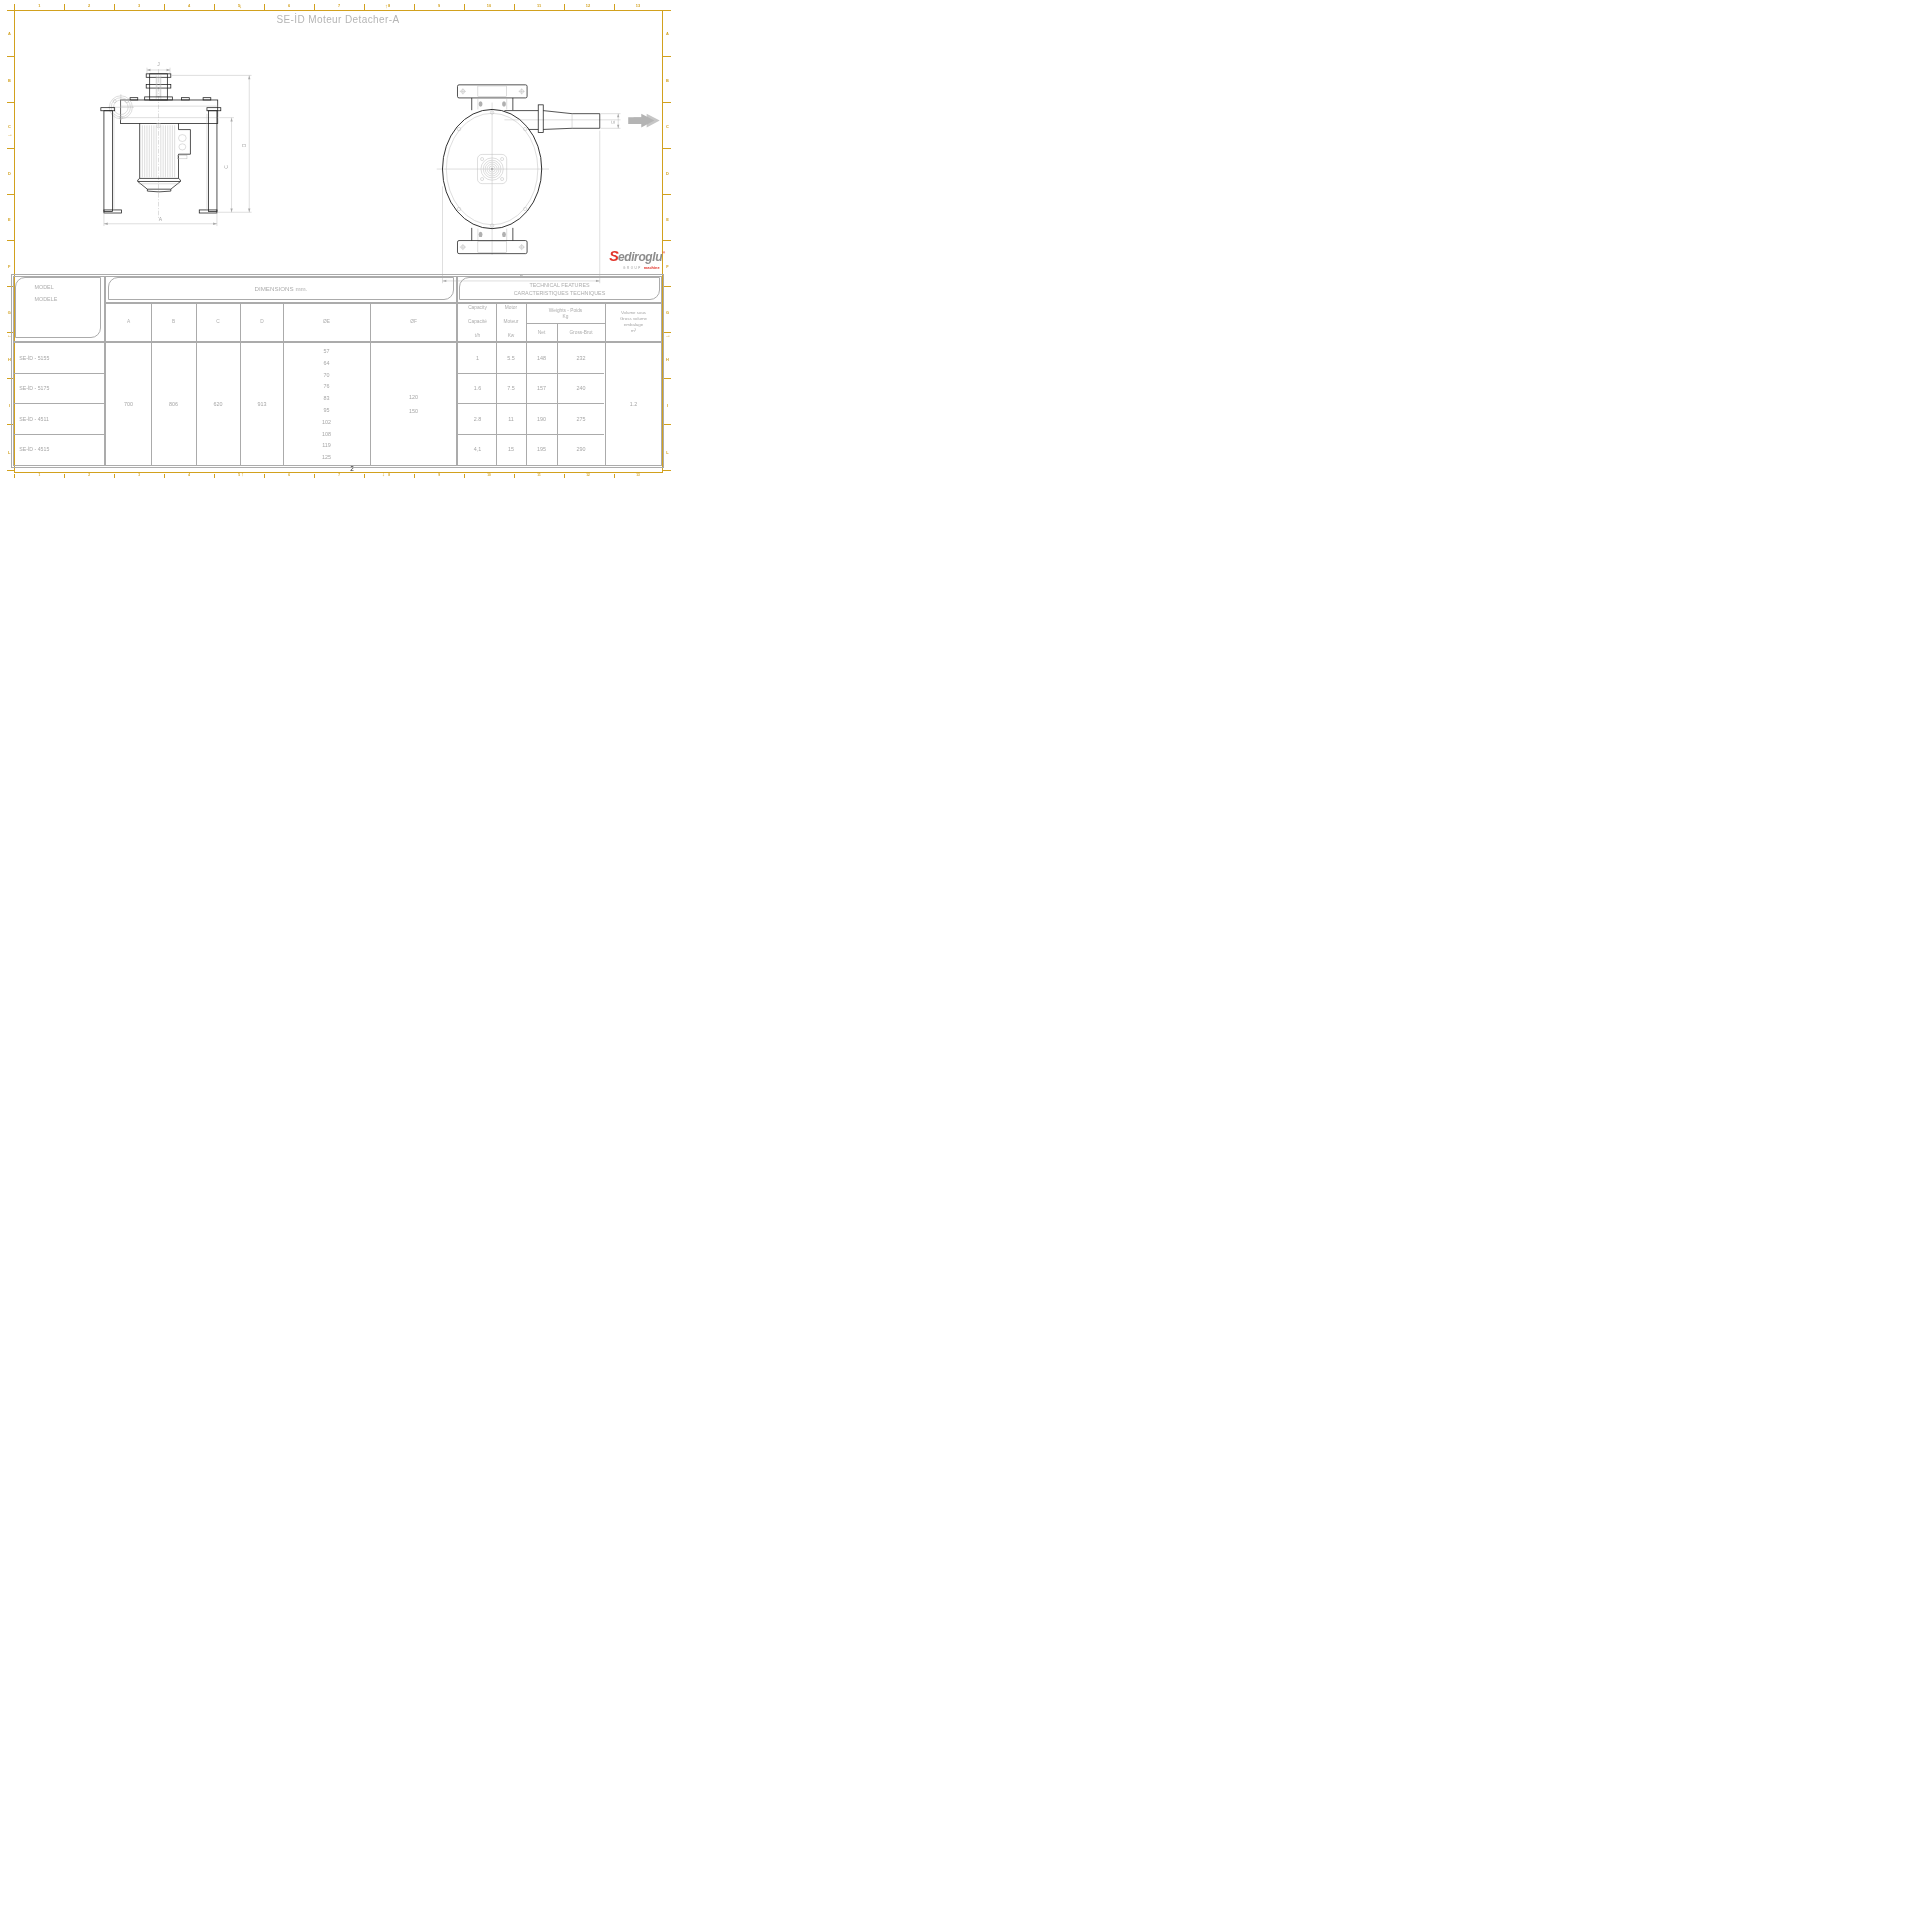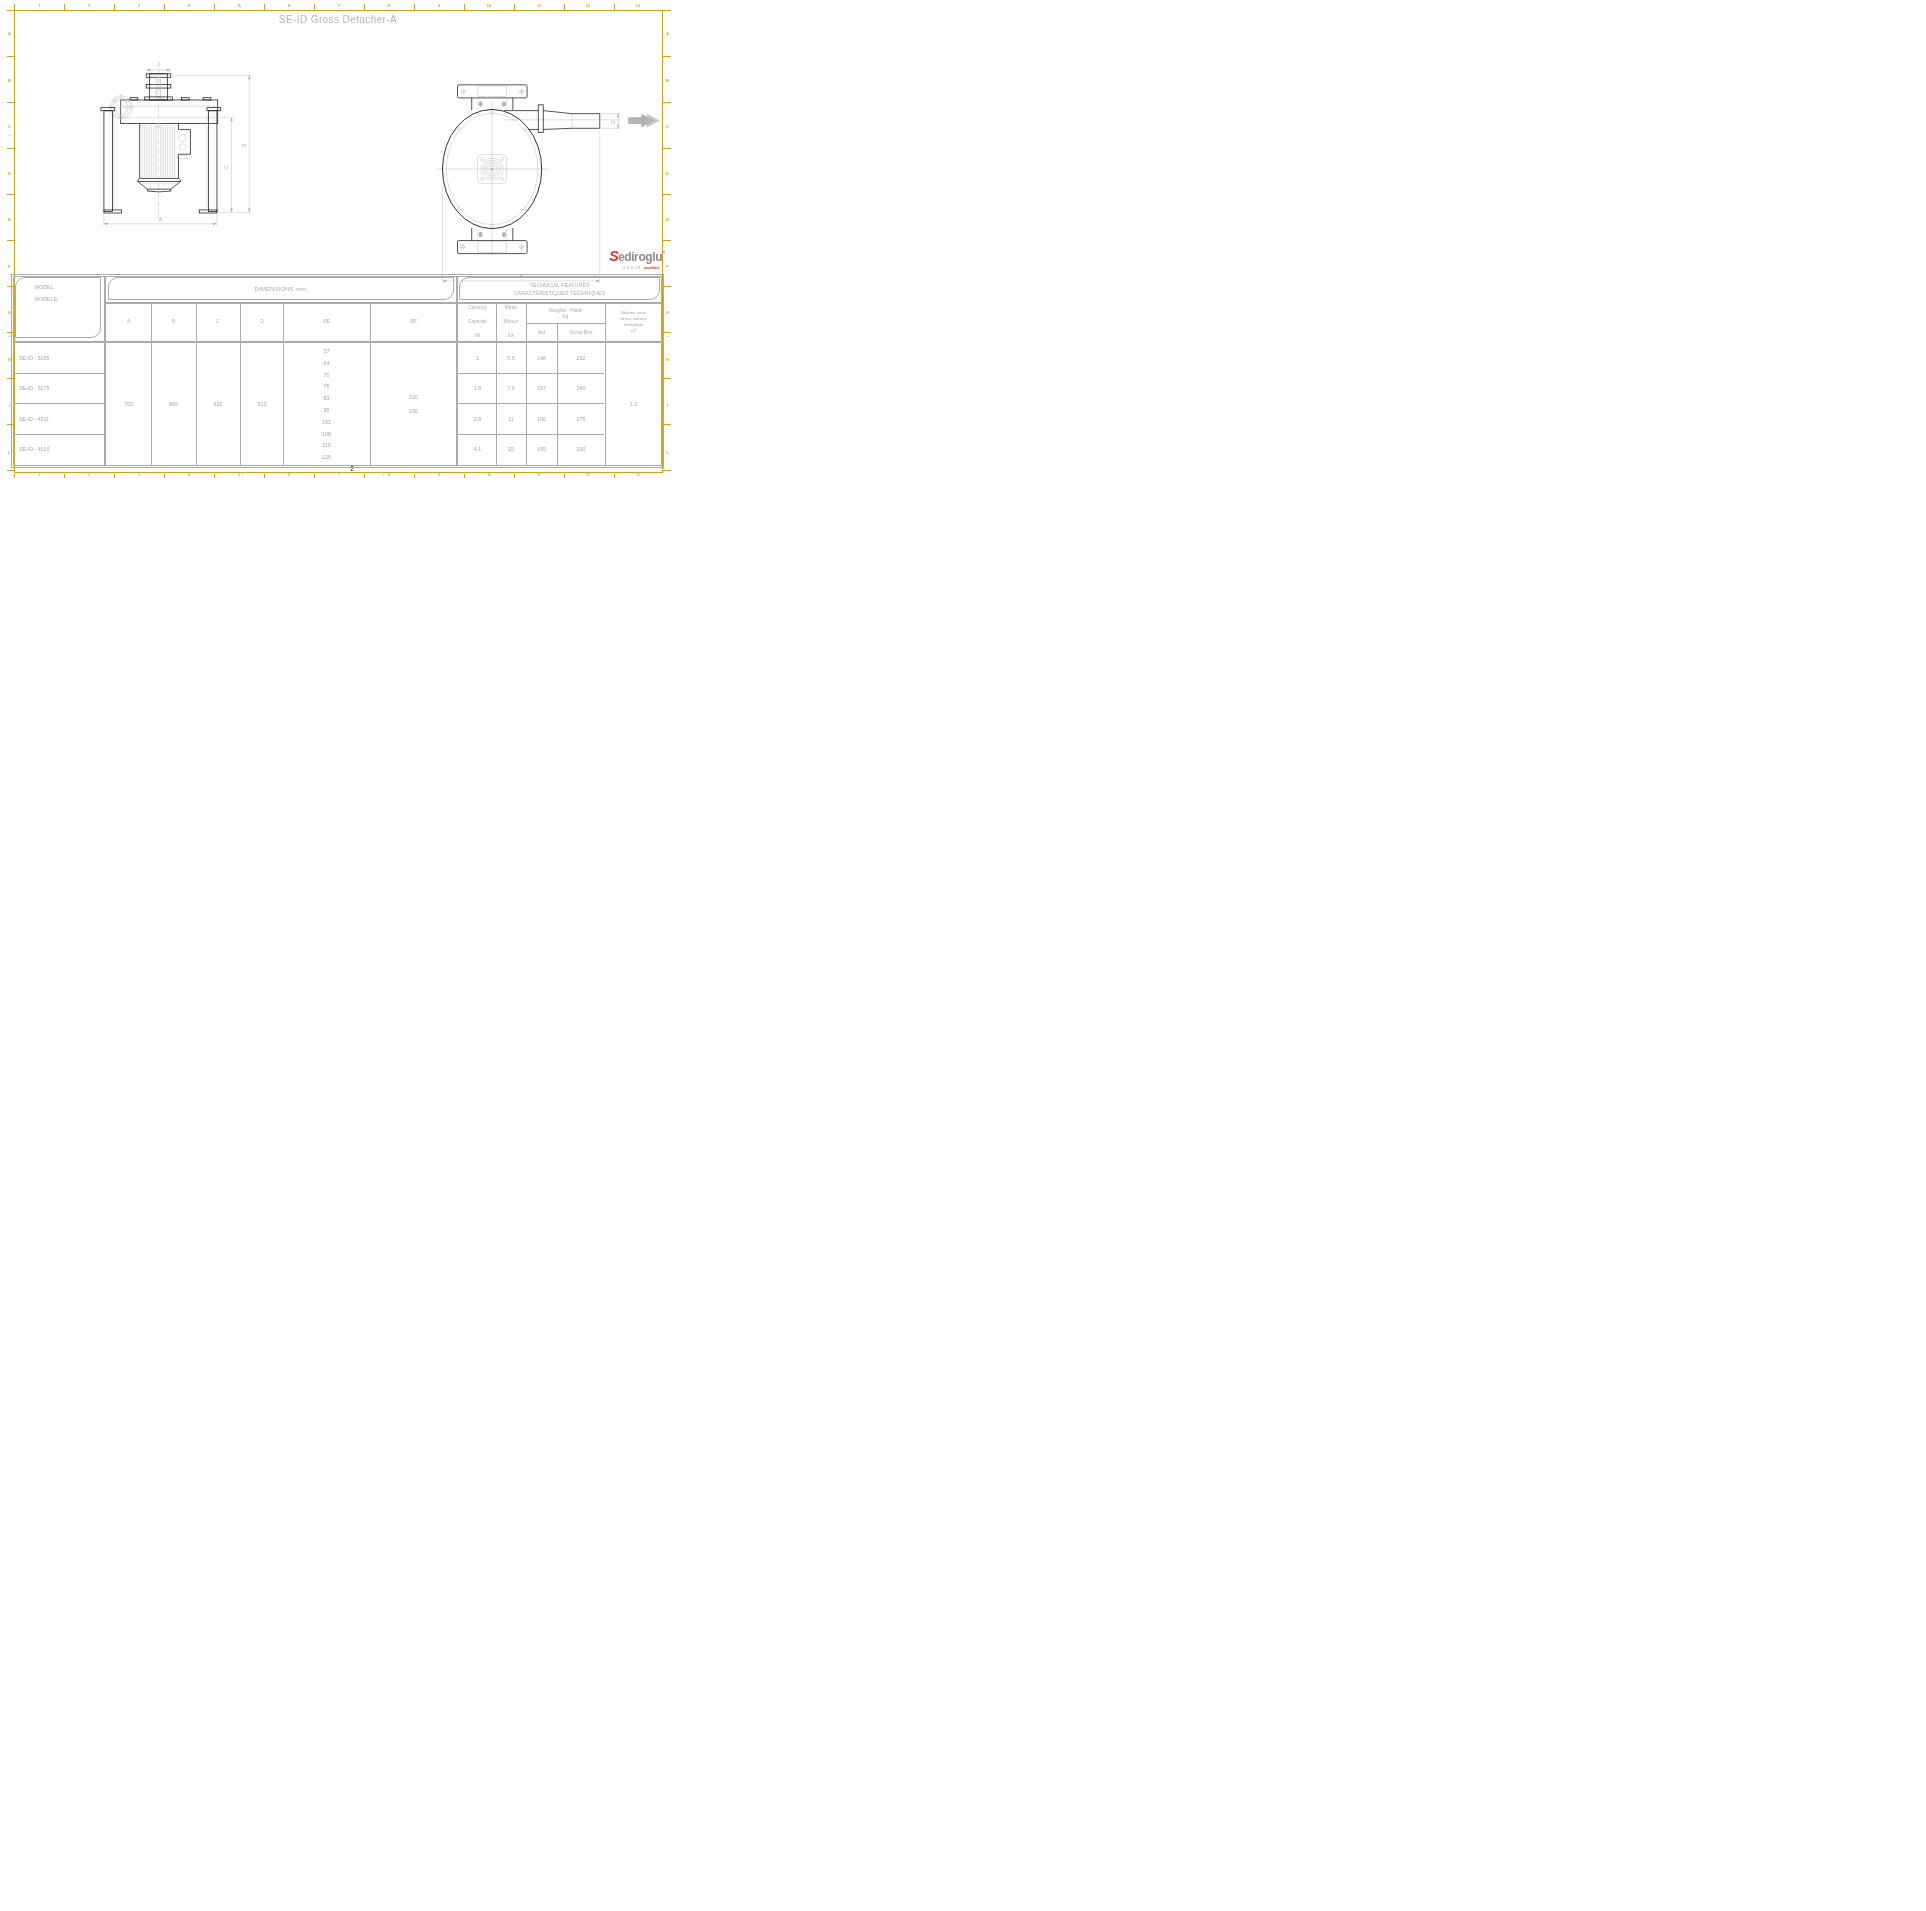--- a/index.html
+++ b/index.html
@@ -24,21 +24,21 @@
     justify-content:center;color:#D2A11E;font-size:3.9px;font-weight:bold;}
   .mark{position:absolute;color:#D2A11E;font-size:5.8px;font-weight:bold;line-height:1;}
   
   .page-title{position:absolute;left:0;top:14px;width:676px;text-align:center;
     color:#b5b5b5;font-size:10px;letter-spacing:0.4px;}
   .page-num{position:absolute;left:331px;top:465px;width:42px;text-align:center;
     color:#151515;font-size:6.5px;}
   .logo{position:absolute;left:589px;top:249px;width:76px;height:27px;text-align:right;line-height:1;}
   .logo-line1{white-space:nowrap;}
   .logo-s{color:#E2342B;font-size:14.3px;font-weight:bold;font-style:italic;letter-spacing:-0.8px;}
-  .logo-rest{color:#8d8d8d;font-size:12px;font-weight:bold;letter-spacing:-0.4px;}
+  .logo-rest{color:#8d8d8d;font-size:12px;font-weight:bold;font-style:italic;letter-spacing:-0.4px;}
   .logo-reg{color:#E2342B;font-size:3.9px;font-weight:bold;vertical-align:7px;}
   .logo-line2{margin-top:0.8px;margin-right:5.4px;white-space:nowrap;}
   .logo-group{color:#9a9a9a;font-size:3.1px;letter-spacing:1.5px;}
   .logo-machine{color:#E2342B;font-size:3.9px;font-weight:bold;margin-left:1.9px;}
   
   .tbl-outer{position:absolute;left:12.7px;top:276px;width:649px;height:190px;
     border:0.4px solid #ababab;outline:0.4px solid #ababab;outline-offset:1.2px;box-sizing:border-box;}
   .rbox{position:absolute;border:0.4px solid #ababab;border-radius:10px 0 10px 0;box-sizing:border-box;}
   .dbl-v{position:absolute;width:1.9px;background:#fff;border-left:0.4px solid #ababab;
     border-right:0.4px solid #ababab;box-sizing:border-box;}
@@ -124,21 +124,21 @@
   <span class="gold-letter" style="left:664px;top:429px">L</span>
 
   <span class="mark" style="left:239px;top:3.5px">↓</span>
   <span class="mark" style="left:385px;top:3.5px">↑</span>
   <span class="mark" style="left:241px;top:472px">↑</span>
   <span class="mark" style="left:382px;top:472px">↓</span>
   <span class="mark" style="left:7px;top:132px">→</span>
   <span class="mark" style="left:7px;top:333px">←</span>
   <span class="mark" style="left:665px;top:333px">→</span>
 
-  <div class="page-title">SE-İD Gross Detacher-A</div>
+  <div class="page-title">SE-İD Moteur Detacher-A</div>
   <div class="page-num">2</div>
 
   <div class="logo">
     <div class="logo-line1">
       <span class="logo-s">S</span><span class="logo-rest">ediroglu</span><span class="logo-reg">®</span>
     </div>
     <div class="logo-line2">
       <span class="logo-group">GROUP</span><span class="logo-machine">machine</span>
     </div>
   </div>

